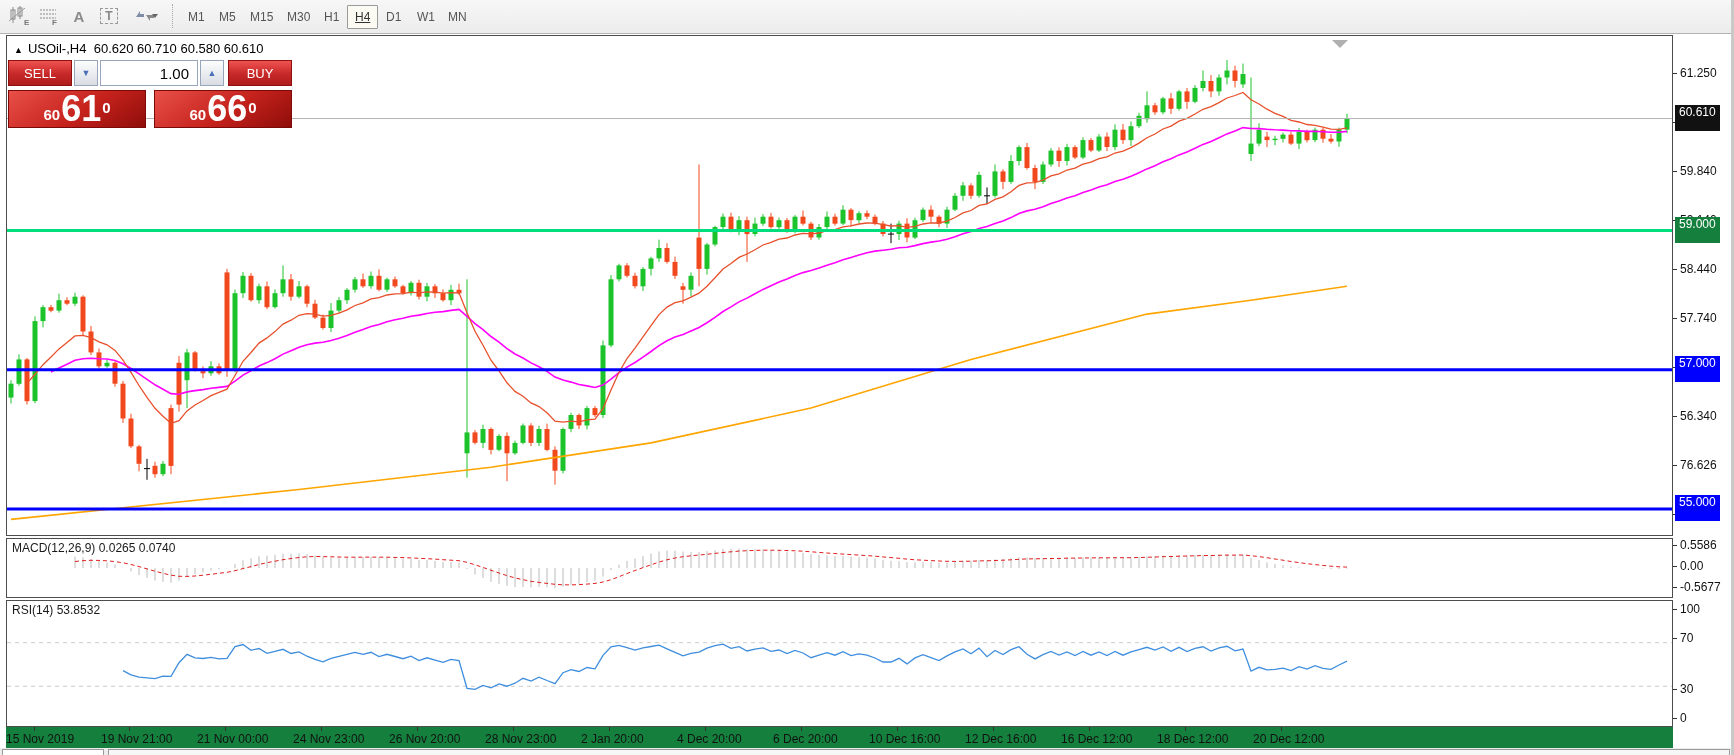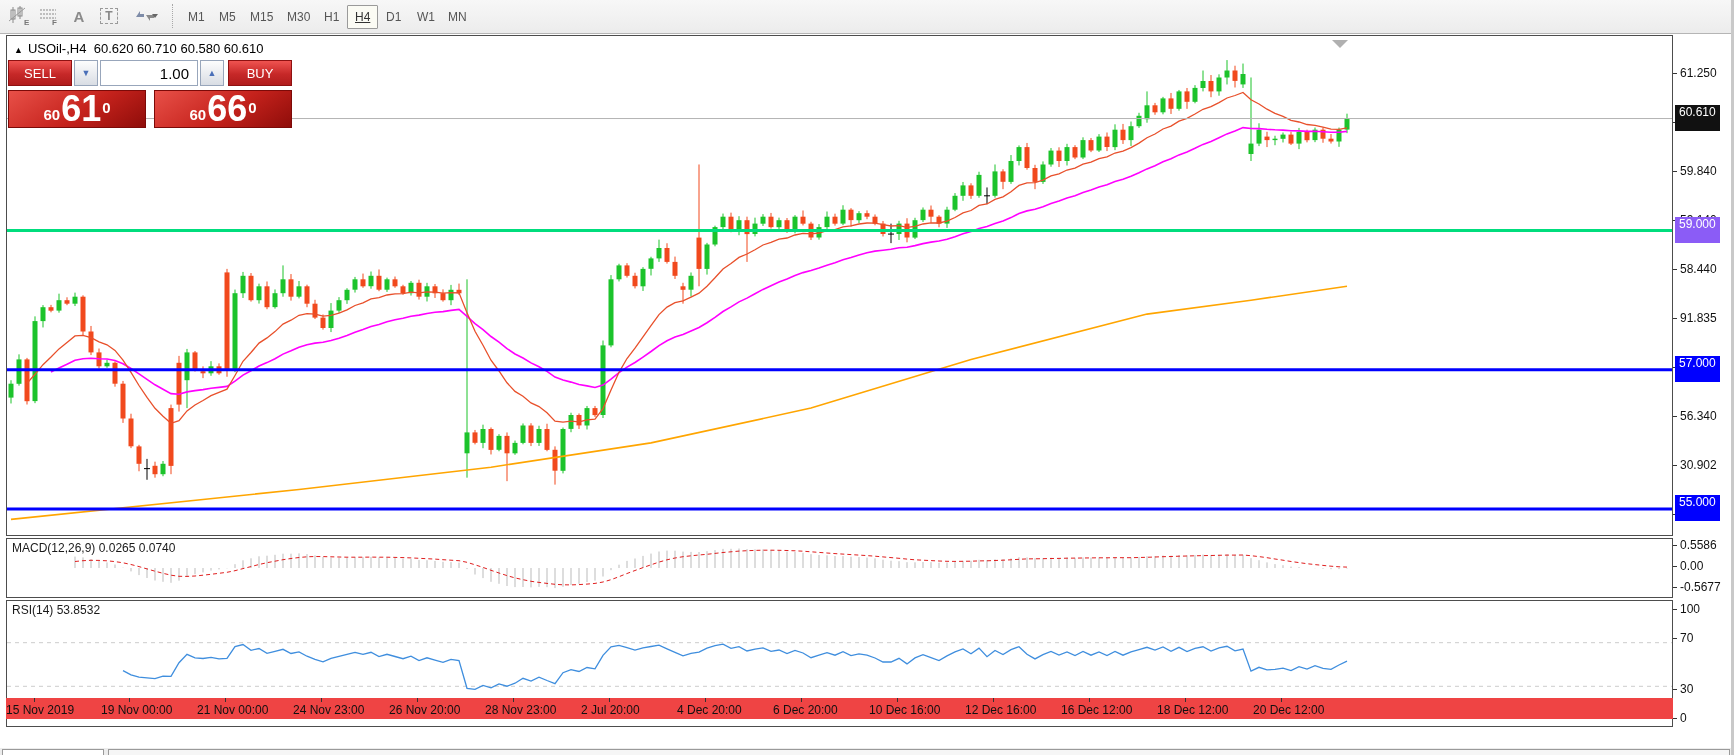--- a/index.html
+++ b/index.html
@@ -12,21 +12,21 @@
           justify-content:center;color:#8a8a8a;}
   .tbsep{position:absolute;top:4px;width:1px;height:24px;border-left:1px dotted #a8a8a8;}
   .tfbtn{position:absolute;top:5px;height:22px;line-height:22px;text-align:left;
          font-size:12px;color:#555;padding:0 7px;border:1px solid transparent;cursor:default;}
   .tfbtn.active{background:#fbfbf4;border:1px solid #9a9a9a;border-radius:1px;color:#333;}
   
   .pane{position:absolute;left:6px;width:1667px;background:#fff;border:1px solid #4d4d4d;box-sizing:border-box;}
   #price-pane{top:35px;height:501px;}
   #macd-pane{top:538px;height:60px;}
   #rsi-pane{top:600px;height:127px;}
-  #time-axis{position:absolute;left:6px;top:698px;width:1667px;height:21px;background:#ef4444;}
+  #time-axis{position:absolute;left:6px;top:727px;width:1667px;height:21px;background:#15803d;}
   .pane svg{position:absolute;left:0;top:0;}
   .ind-label{position:absolute;left:5px;top:2px;font-size:12px;color:#1a1a1a;z-index:5;}
   
   #axis-col{position:absolute;left:1673px;top:35px;width:61px;height:713px;background:#fff;}
   .axlab{position:absolute;left:7px;font-size:12px;color:#111;transform:translateY(-50%);white-space:nowrap;}
   .axtick{position:absolute;left:0;width:4px;height:1px;background:#333;}
   .badge{position:absolute;left:2px;height:26px;line-height:15px;font-size:12px;color:#fff;
          padding:0 4px;transform:translateY(-50%);z-index:6;}
   
   .tlab{position:absolute;top:5px;font-size:12px;color:#111;white-space:nowrap;}
@@ -635,31 +635,31 @@
         <line x1="0" y1="41.7" x2="1665" y2="41.7" stroke="#cccccc" stroke-width="1" stroke-dasharray="4,4"></line>
         <line x1="0" y1="85.30000000000001" x2="1665" y2="85.30000000000001" stroke="#cccccc" stroke-width="1" stroke-dasharray="4,4"></line>
         <polyline points="116.0,69.6 124.0,73.8 132.0,76.2 140.0,76.9 148.0,77.7 156.0,75.1 164.0,75.4 172.0,61.7 180.0,53.3 188.0,56.8 196.0,57.5 204.0,56.4 212.0,57.9 220.0,57.3 228.0,45.6 236.0,43.5 244.0,49.3 252.0,47.5 260.0,52.3 268.0,50.3 276.0,48.3 284.0,52.5 292.0,50.9 300.0,55.2 308.0,58.4 316.0,60.8 324.0,57.3 332.0,55.3 340.0,53.3 348.0,51.4 356.0,53.4 364.0,51.3 372.0,55.6 380.0,53.3 388.0,55.5 396.0,57.7 404.0,55.1 412.0,59.6 420.0,56.8 428.0,59.1 436.0,61.4 444.0,58.3 452.0,59.6 460.0,87.3 468.0,88.4 476.0,84.4 484.0,86.9 492.0,82.9 500.0,85.2 508.0,82.2 516.0,77.3 524.0,80.0 532.0,76.1 540.0,79.5 548.0,82.6 556.0,71.7 564.0,68.6 572.0,70.5 580.0,66.5 588.0,67.9 596.0,54.4 604.0,45.8 612.0,44.3 620.0,46.7 628.0,49.1 636.0,46.8 644.0,45.5 652.0,44.1 660.0,47.8 668.0,51.4 676.0,54.9 684.0,52.4 692.0,51.2 700.0,47.2 708.0,44.6 716.0,43.1 724.0,47.4 732.0,45.7 740.0,50.0 748.0,48.1 756.0,46.9 764.0,50.4 772.0,49.0 780.0,52.5 788.0,49.5 796.0,52.0 804.0,56.7 812.0,54.1 820.0,51.6 828.0,54.2 836.0,50.7 844.0,54.6 852.0,52.8 860.0,54.2 868.0,57.0 876.0,61.0 884.0,61.0 892.0,57.3 900.0,62.9 908.0,56.9 916.0,53.7 924.0,56.7 932.0,59.6 940.0,54.9 948.0,50.8 956.0,47.9 964.0,52.7 972.0,47.1 980.0,55.7 988.0,49.5 996.0,53.5 1004.0,48.6 1012.0,45.7 1020.0,53.3 1028.0,57.9 1036.0,53.6 1044.0,50.5 1052.0,54.1 1060.0,50.9 1068.0,54.6 1076.0,50.5 1084.0,54.2 1092.0,50.9 1100.0,54.6 1108.0,50.5 1116.0,54.2 1124.0,50.9 1132.0,48.6 1140.0,46.3 1148.0,49.1 1156.0,46.0 1164.0,50.3 1172.0,46.3 1180.0,50.5 1188.0,47.3 1196.0,45.8 1204.0,50.1 1212.0,46.8 1220.0,45.3 1228.0,49.8 1236.0,48.1 1244.0,70.2 1252.0,66.3 1260.0,68.8 1268.0,68.4 1276.0,67.1 1284.0,69.6 1292.0,65.7 1300.0,68.1 1308.0,64.6 1316.0,67.4 1324.0,68.3 1332.0,64.0 1340.0,60.2" fill="none" stroke="#3f8ede" stroke-width="1.3"></polyline>
       </svg>
     </div>
 
   <div id="time-axis">
       <div class="ttick" style="left:28px"></div>
       <div class="tlab" style="left:0px">15 Nov 2019</div>
       <div class="ttick" style="left:123px"></div>
-      <div class="tlab" style="left:95px">19 Nov 00:00</div>
+      <div class="tlab" style="left:95px">19 Nov 21:00</div>
       <div class="ttick" style="left:219px"></div>
       <div class="tlab" style="left:191px">21 Nov 00:00</div>
       <div class="ttick" style="left:315px"></div>
       <div class="tlab" style="left:287px">24 Nov 23:00</div>
       <div class="ttick" style="left:411px"></div>
       <div class="tlab" style="left:383px">26 Nov 20:00</div>
       <div class="ttick" style="left:507px"></div>
       <div class="tlab" style="left:479px">28 Nov 23:00</div>
       <div class="ttick" style="left:603px"></div>
-      <div class="tlab" style="left:575px">2 Jul 20:00</div>
+      <div class="tlab" style="left:575px">2 Jan 20:00</div>
       <div class="ttick" style="left:699px"></div>
       <div class="tlab" style="left:671px">4 Dec 20:00</div>
       <div class="ttick" style="left:795px"></div>
       <div class="tlab" style="left:767px">6 Dec 20:00</div>
       <div class="ttick" style="left:891px"></div>
       <div class="tlab" style="left:863px">10 Dec 16:00</div>
       <div class="ttick" style="left:987px"></div>
       <div class="tlab" style="left:959px">12 Dec 16:00</div>
       <div class="ttick" style="left:1083px"></div>
       <div class="tlab" style="left:1055px">16 Dec 12:00</div>
@@ -674,31 +674,31 @@
       <div class="axlab" style="top:38px">61.250</div>
       <div class="axtick" style="top:87px"></div>
       <div class="axlab" style="top:87px">60.550</div>
       <div class="axtick" style="top:136px"></div>
       <div class="axlab" style="top:136px">59.840</div>
       <div class="axtick" style="top:185px"></div>
       <div class="axlab" style="top:185px">59.140</div>
       <div class="axtick" style="top:234px"></div>
       <div class="axlab" style="top:234px">58.440</div>
       <div class="axtick" style="top:283px"></div>
-      <div class="axlab" style="top:283px">91.835</div>
+      <div class="axlab" style="top:283px">57.740</div>
       <div class="axtick" style="top:332px"></div>
       <div class="axlab" style="top:332px">57.040</div>
       <div class="axtick" style="top:381px"></div>
       <div class="axlab" style="top:381px">56.340</div>
       <div class="axtick" style="top:430px"></div>
-      <div class="axlab" style="top:430px">30.902</div>
+      <div class="axlab" style="top:430px">76.626</div>
       <div class="axtick" style="top:479px"></div>
       <div class="axlab" style="top:479px">54.930</div>
       <div class="badge" style="top:82.5px;background:#111111;color:#ffffff">60.610</div>
-      <div class="badge" style="top:194.6px;background:#8b5cf6;color:#ffffff">59.000</div>
+      <div class="badge" style="top:194.6px;background:#15803d;color:#ffffff">59.000</div>
       <div class="badge" style="top:333.8px;background:#0000ff;color:#ffffff">57.000</div>
       <div class="badge" style="top:473.0px;background:#0000ff;color:#ffffff">55.000</div>
       <div class="axtick" style="top:510px"></div>
       <div class="axlab" style="top:510px">0.5586</div>
       <div class="axtick" style="top:531px"></div>
       <div class="axlab" style="top:531px">0.00</div>
       <div class="axtick" style="top:552px"></div>
       <div class="axlab" style="top:552px">-0.5677</div>
       <div class="axtick" style="top:574px"></div>
       <div class="axlab" style="top:574px">100</div>

